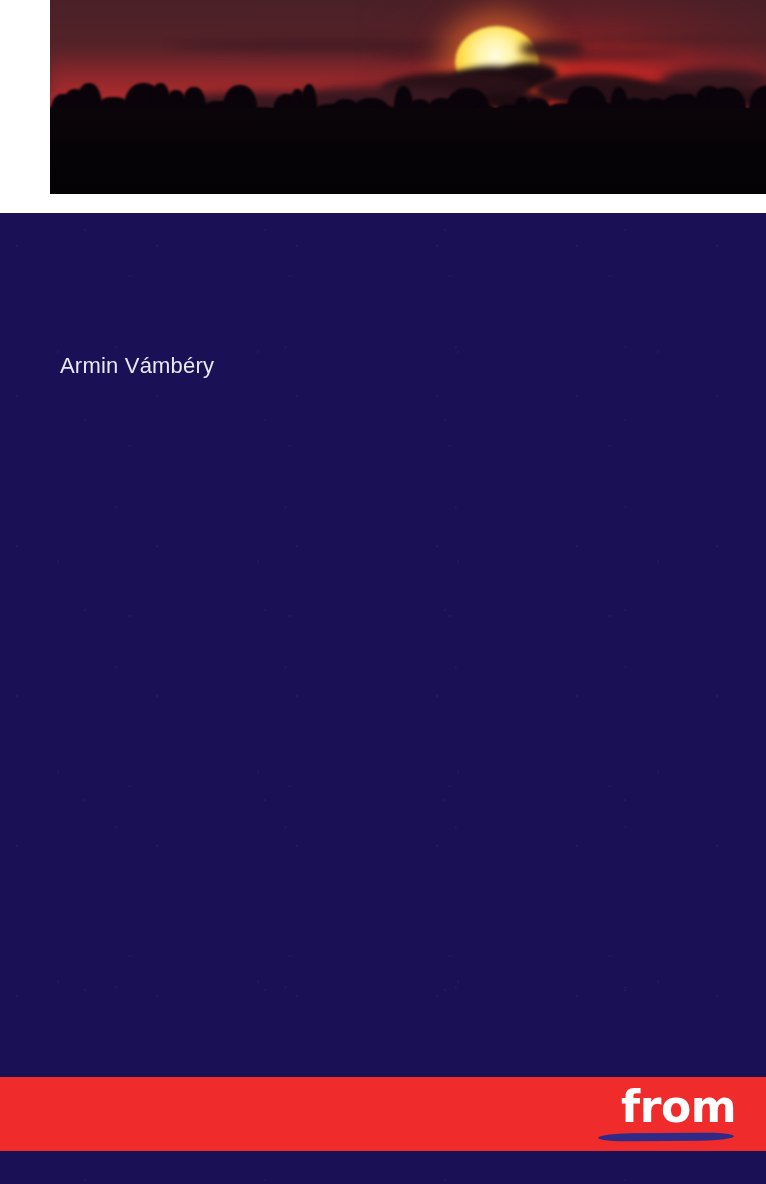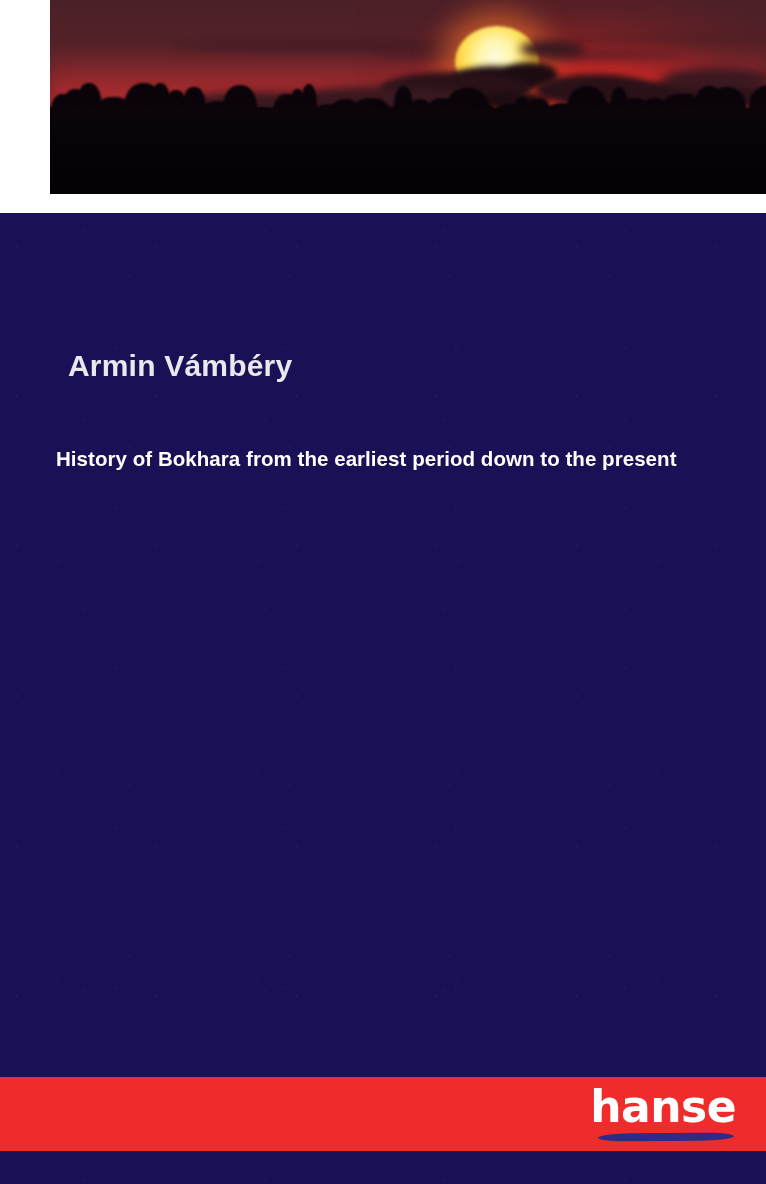--- a/index.html
+++ b/index.html
@@ -173,25 +173,25 @@
     position: absolute;
     bottom: 0;
     background: #0a040a;
     border-radius: 46% 46% 12% 12% / 62% 62% 10% 10%;
     filter: blur(0.8px);
   }
 
   
   .author {
     position: absolute;
-    left: 68px;
+    left: 60px;
     top: 351px;
-    font-size: 30px;
+    font-size: 22px;
     line-height: 30px;
-    font-weight: 700;
+    font-weight: 400;
     color: #e8e8ee;
     letter-spacing: 0.2px;
     white-space: nowrap;
   }
   .title {
     position: absolute;
     left: 56px;
     top: 436px;
     width: 640px;
     font-size: 20.5px;
@@ -320,22 +320,21 @@
         <div class="tree" style="left: 643.521px; width: 30.0952px; height: 33.7938px;"></div>
         <div class="tree" style="left: 658.107px; width: 37.9861px; height: 33.0795px;"></div>
         <div class="tree" style="left: 682.601px; width: 37.2576px; height: 12.3662px;"></div>
         <div class="tree" style="left: 699.376px; width: 41.5202px; height: 35.3051px;"></div>
       </div>
     <div class="ground"></div>
   </div>
 
   <div class="author">Armin Vámbéry</div>
 
-  <div class="title">History of Bokhara from the earliest period down to the present</div>
 
 
   <div class="red-band"></div>
   <div class="logo">
-    <div class="logo-word">hanse</div>
+    <div class="logo-word">from</div>
     <div class="logo-stroke"></div>
   </div>
 
 </div>
 
 </body></html>

